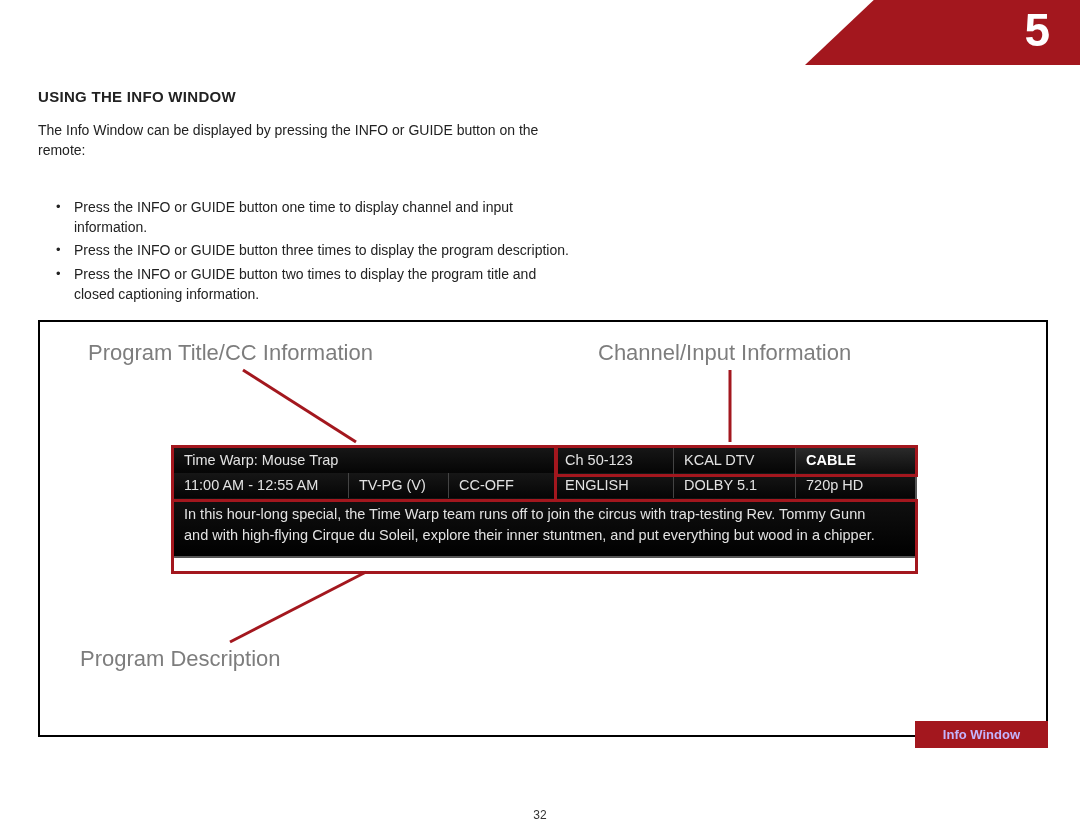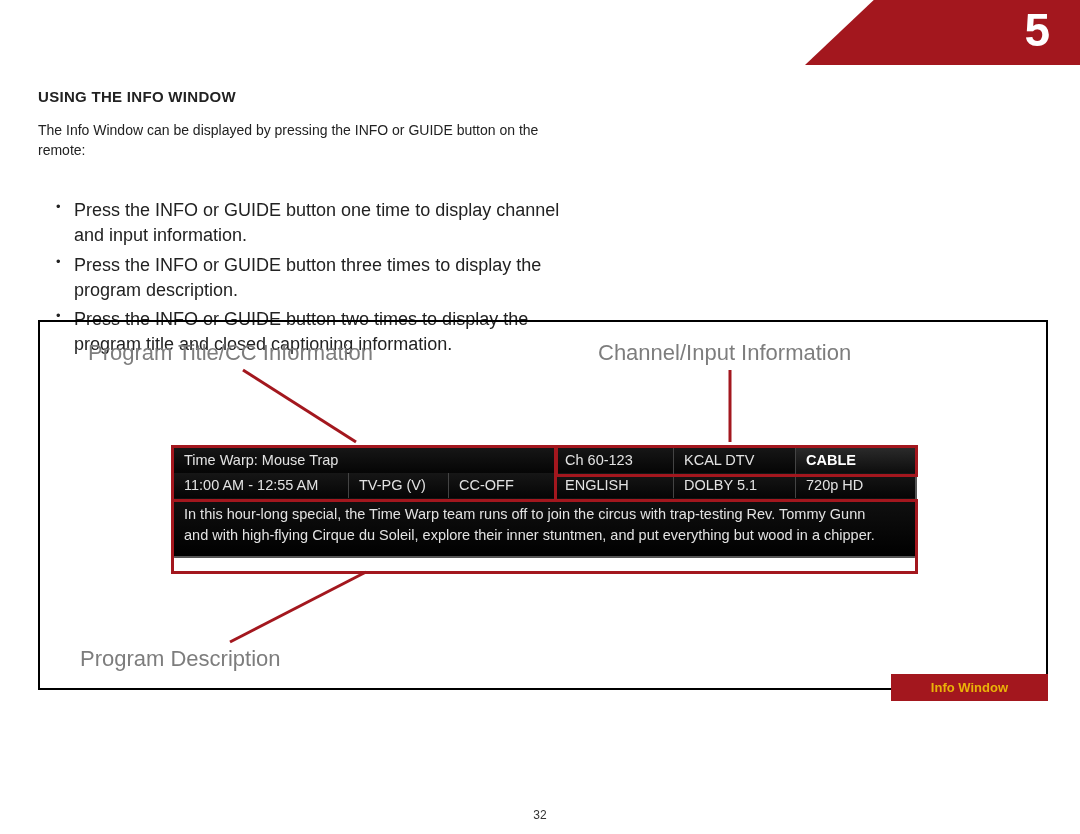--- a/index.html
+++ b/index.html
@@ -40,42 +40,42 @@
     margin-bottom: 16px;
   }
   .intro {
     font-size: 14px;
     line-height: 1.4;
     margin-bottom: 16px;
   }
   ul.bullets {
     list-style: none;
     padding-left: 22px;
-    font-size: 18px;
+    font-size: 14px;
     line-height: 1.4;
     margin-top: 38px;
   }
   ul.bullets li {
     position: relative;
     margin-bottom: 4px;
     padding-left: 14px;
   }
   ul.bullets li::before {
     content: "•";
     position: absolute;
     left: -4px;
     top: 0;
     font-size: 13px;
   }
   .diagram-frame {
     position: absolute;
     top: 320px;
     left: 38px;
     width: 1010px;
-    height: 370px;
+    height: 417px;
     border: 2px solid #000;
   }
   .label {
     position: absolute;
     font-size: 22px;
     color: #7d7d7d;
     font-weight: 300;
   }
   .label.title-cc { top: 18px; left: 48px; }
   .label.channel { top: 18px; left: 558px; }
@@ -145,24 +145,24 @@
   .desc-row {
     padding: 6px 24px 10px 10px;
     background: linear-gradient(#111,#000);
     line-height: 1.45;
   }
   .badge {
     position: absolute;
     bottom: -13px;
     right: -2px;
     background: #a3171e;
-    color: #eab308;
+    color: #c4b5fd;
     font-weight: 700;
     font-size: 13px;
-    padding: 6px 40px;
+    padding: 6px 28px;
   }
   .page-num {
     position: absolute;
     bottom: 12px;
     left: 0;
     width: 100%;
     text-align: center;
     font-size: 12px;
     color: #333;
   }
@@ -189,21 +189,21 @@
 
   <svg class="lines">
     <line x1="203" y1="48" x2="316" y2="120" stroke="#a3171e" stroke-width="3"></line>
     <line x1="690" y1="48" x2="690" y2="120" stroke="#a3171e" stroke-width="3"></line>
     <line x1="190" y1="320" x2="326" y2="250" stroke="#a3171e" stroke-width="3"></line>
   </svg>
 
   <div class="info-box">
     <div class="row row1">
       <div class="cell c1">Time Warp: Mouse Trap</div>
-      <div class="cell c2">Ch 60-123</div>
+      <div class="cell c2">Ch 50-123</div>
       <div class="cell c3">KCAL DTV</div>
       <div class="cell c4">CABLE</div>
     </div>
     <div class="row row2">
       <div class="cell c1">11:00 AM - 12:55 AM</div>
       <div class="cell c2">TV-PG (V)</div>
       <div class="cell c3">CC-OFF</div>
       <div class="cell c4">ENGLISH</div>
       <div class="cell c5">DOLBY 5.1</div>
       <div class="cell c6">720p HD</div>

